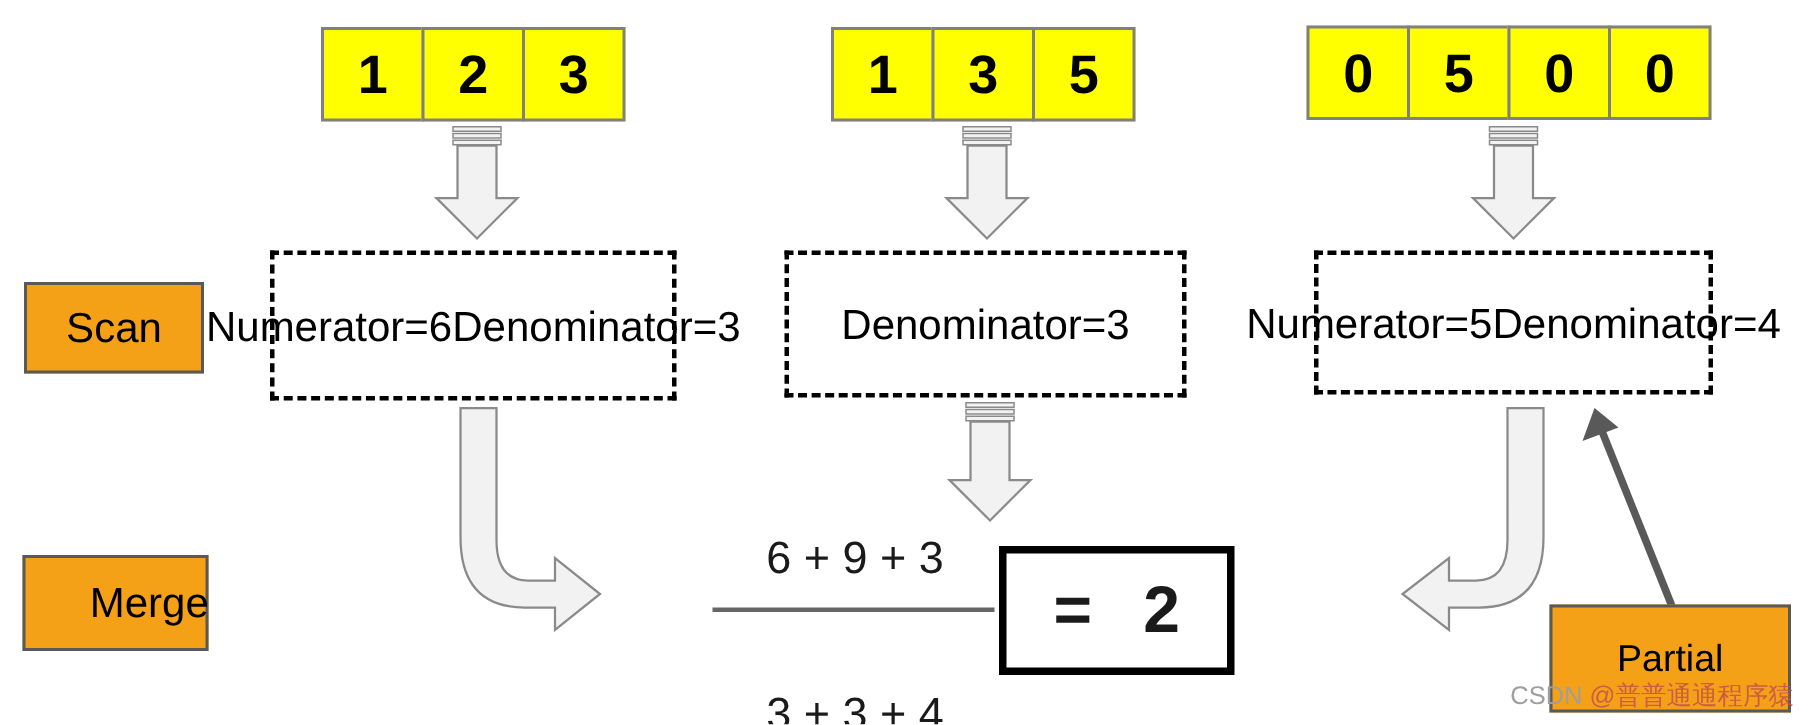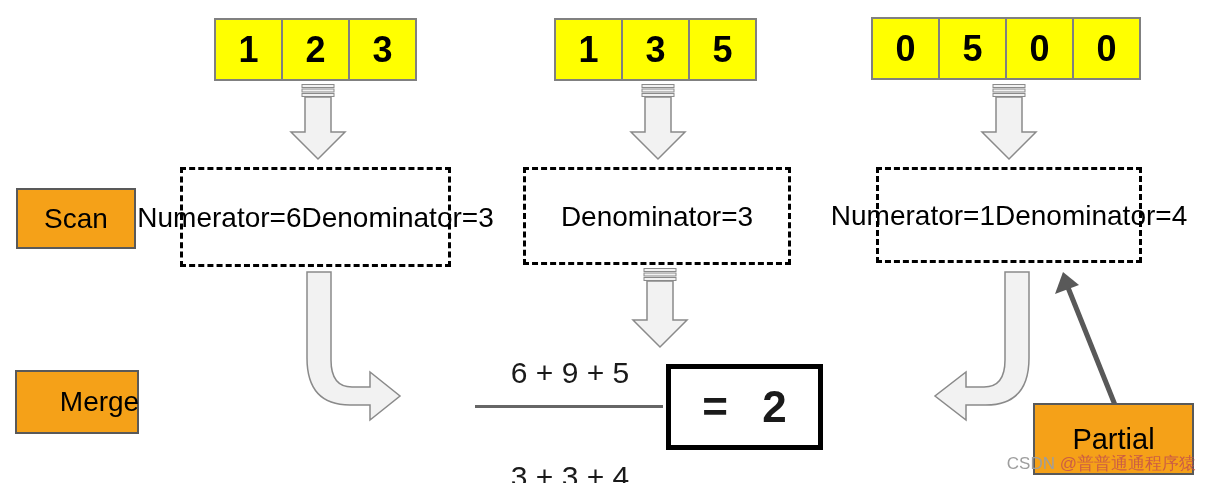--- a/index.html
+++ b/index.html
@@ -33,21 +33,21 @@
   }
   .frac-line{position:absolute;height:3px;background:#666;}
   .result-box{
     position:absolute;border:5px solid #000;box-sizing:border-box;background:#fff;
     display:flex;align-items:center;justify-content:center;
     font-size:44px;font-weight:bold;color:#1a1a1a;word-spacing:22px;
   }
   .partial-box{
     position:absolute;background:#F5A118;border:2px solid #595959;box-sizing:border-box;
     display:flex;flex-direction:column;align-items:center;justify-content:center;
-    font-size:29px;color:#000;line-height:31px;text-align:center;
+    font-size:25px;color:#000;line-height:31px;text-align:center;
   }
   .watermark{
     position:absolute;font-size:17px;white-space:nowrap;z-index:5;margin-left:16px;
   }
   .watermark .wm-prefix{color:#9E9E9E;}
   .watermark .wm-handle{color:#C5524B;opacity:.85;}
 </style>
 </head>
 <body>
 
@@ -94,21 +94,21 @@
   </div>
 
   <div class="dashed-box" style="left:180px;top:167px;width:271px;height:100px;">
     <div>Numerator=6</div>
     <div>Denominator=3</div>
   </div>
   <div class="dashed-box" style="left:523px;top:167px;width:268px;height:98px;">
     <div>Denominator=3</div>
   </div>
   <div class="dashed-box" style="left:876px;top:167px;width:266px;height:96px;">
-    <div>Numerator=1</div>
+    <div>Numerator=5</div>
     <div>Denominator=4</div>
   </div>
 
   <div class="stage" style="left:15px;top:370px;width:124px;height:64px;padding-left:45px;">
     <span>Merge</span>
   </div>
 
   <svg class="svg-abs" style="left:300px;top:268px;" width="105" height="158">
     <path d="M7,4 L31,4 L31,92 Q31,119 52,119 L70,119 L70,104 L100,128 L70,152 L70,137 L50,137 Q7,137 7,90 Z" fill="#F2F2F2" stroke="#8A8A8A" stroke-width="1.5"></path>
   </svg>
@@ -117,21 +117,21 @@
     <rect x="14" y="0.5" width="32" height="3" fill="#F2F2F2" stroke="#8A8A8A"></rect>
     <rect x="14" y="5" width="32" height="3" fill="#F2F2F2" stroke="#8A8A8A"></rect>
     <rect x="14" y="9.5" width="32" height="3" fill="#F2F2F2" stroke="#8A8A8A"></rect>
     <polygon points="17,13 43,13 43,52 57,52 30,79 3,52 17,52" fill="#F2F2F2" stroke="#8A8A8A" stroke-width="1.5"></polygon>
   </svg>
 
   <svg class="svg-abs" style="left:930px;top:268px;" width="105" height="162">
     <path d="M99,4 L75,4 L75,92 Q75,119 54,119 L36,119 L36,104 L5,128 L36,152 L36,137 L56,137 Q99,137 99,90 Z" fill="#F2F2F2" stroke="#8A8A8A" stroke-width="1.5"></path>
   </svg>
 
-  <div class="frac-num" style="left:475px;top:356px;">6 + 9 + 5</div>
+  <div class="frac-num" style="left:475px;top:356px;">6 + 9 + 3</div>
   <div class="frac-line" style="left:475px;top:405px;width:188px;"></div>
   <div class="frac-den" style="left:475px;top:420px;margin-top:40px;">3 + 3 + 4</div>
 
   <div class="result-box" style="left:666px;top:364px;width:157px;height:86px;">
     <span>= 2</span>
   </div>
 
   <svg class="svg-abs" style="left:1050px;top:265px;" width="75" height="145">
     <line x1="65" y1="140" x2="17" y2="20" stroke="#595959" stroke-width="5"></line>
     <polygon points="13,7 5,29 29,20" fill="#595959"></polygon>

